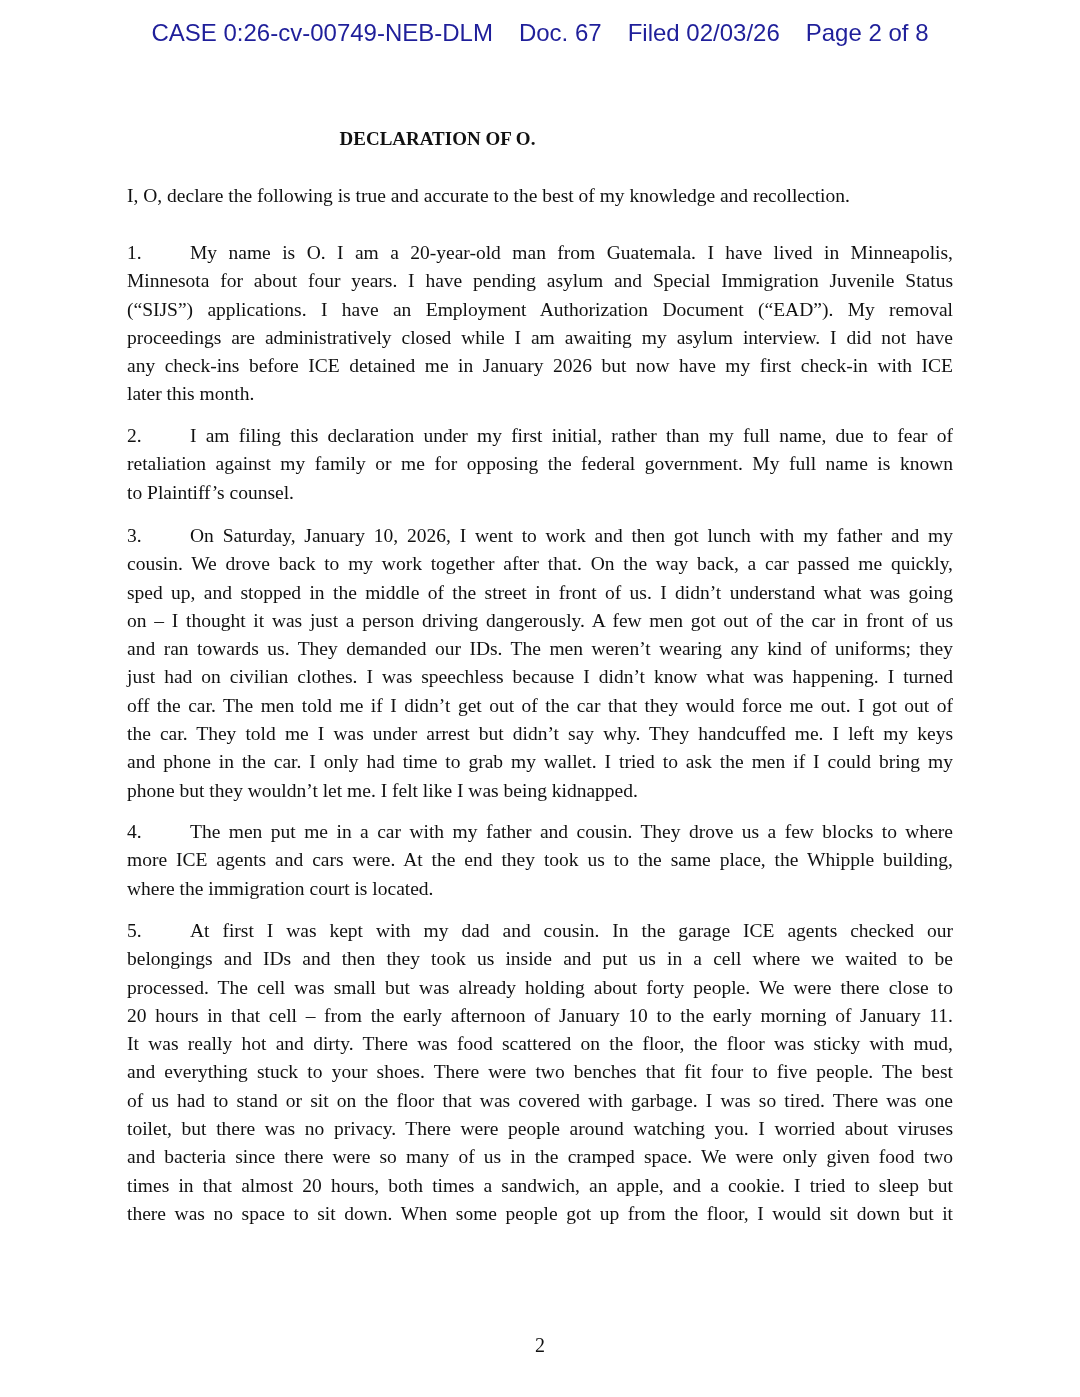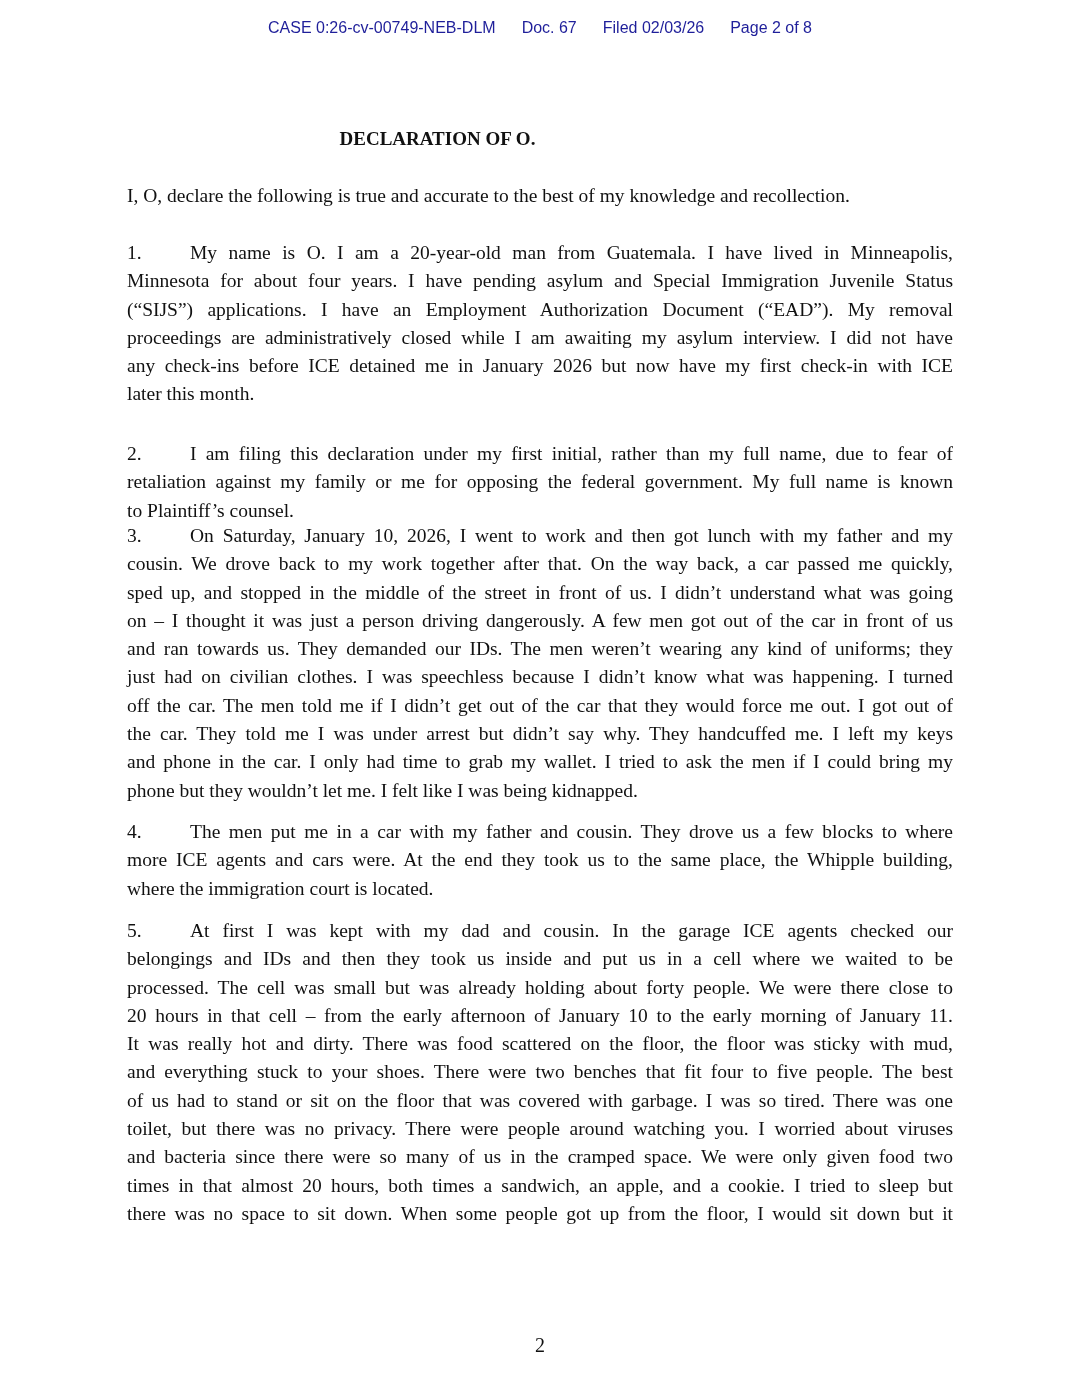--- a/index.html
+++ b/index.html
@@ -15,21 +15,21 @@
       font-family: "Liberation Serif", "DejaVu Serif", serif;
       color: #111111;
     }
     .ecf-header {
       position: absolute;
       top: 19px;
       left: 0;
       width: 1080px;
       text-align: center;
       font-family: "Liberation Sans", "DejaVu Sans", sans-serif;
-      font-size: 16px;
+      font-size: 24px;
       color: #1f1f9a;
       white-space: pre;
       letter-spacing: 0px;
     }
     .ecf-header span { display: inline-block; }
     .ecf-header .gap { width: 26px; }
     .doc-title {
       position: absolute;
       top: 128px;
       left: 0;
@@ -57,21 +57,21 @@
     .line.last {
       text-align: center;
       text-align-last: left;
     }
     .line .num {
       display: inline-block;
       width: 63px;
     }
     .intro { top: 182px; }
     .p1 { top: 239px; }
-    .p2 { top: 422px; margin-top: 18px; }
+    .p2 { top: 422px; }
     .p3 { top: 522px; }
     .p4 { top: 818px; }
     .p5 { top: 917px; }
     .page-number {
       position: absolute;
       top: 1334px;
       left: 0;
       width: 1080px;
       text-align: center;
       font-size: 20px;

